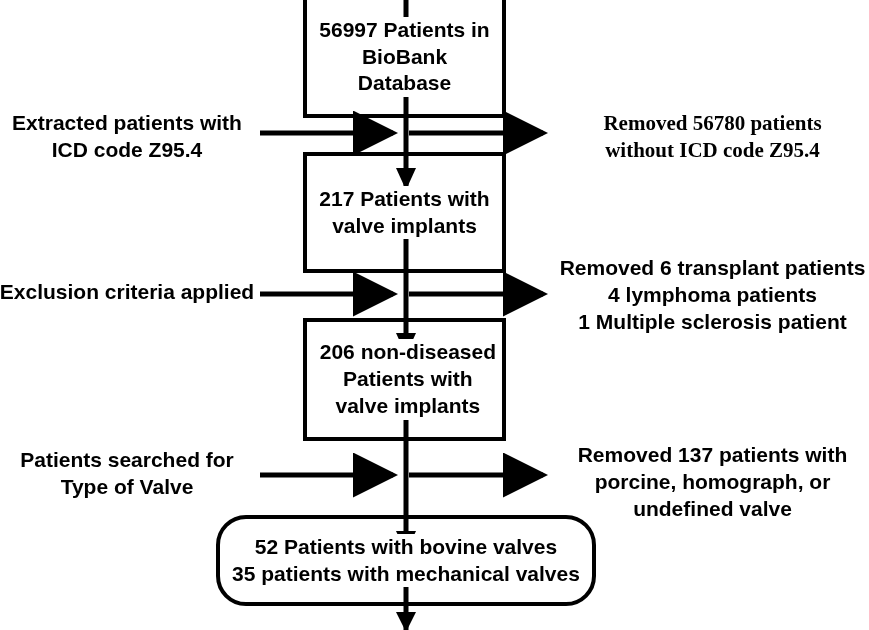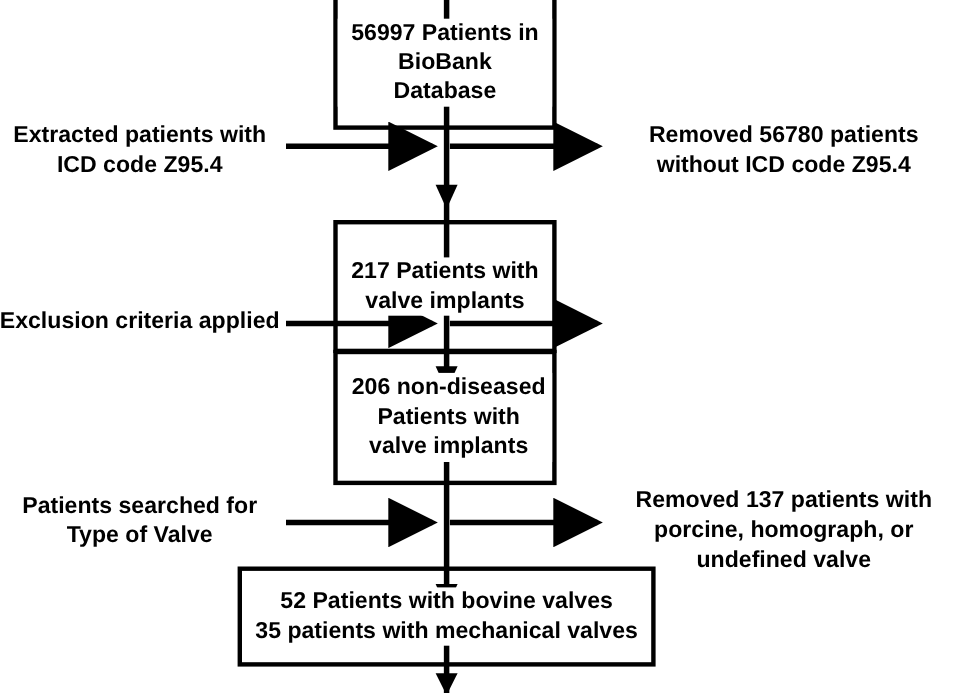--- a/index.html
+++ b/index.html
@@ -60,31 +60,31 @@
     right: 612px;
   }
   .side-label.right {
     text-align: center;
     left: 556px;
     width: 313px;
   }
   
   #box-1 { left: 303px; top: -4px; width: 203px; height: 122px; }
   
-  #box-2 { left: 303px; top: 152px; width: 203px; height: 121px; margin-top: 48px; }
+  #box-2 { left: 303px; top: 152px; width: 203px; height: 121px; }
   
   #box-3 { left: 303px; top: 318px; width: 203px; height: 123px; justify-content: flex-end; }
   
-  #box-4 { left: 216px; top: 515px; width: 380px; height: 91px; }
+  #box-4 { left: 216px; top: 515px; width: 380px; height: 91px; border-radius: 30px; }
 
   #label-left-1 { top: 110px; width: 260px; }
   #label-left-2 { top: 279px; width: 260px; }
   #label-left-3 { top: 447px; width: 260px; }
 
-  #label-right-1 { top: 110px; }
+  #label-right-1 { top: 110px; font-family: Liberation Serif, serif; }
   #label-right-2 { top: 255px; }
   #label-right-3 { top: 442px; }
 </style>
 </head>
 <body>
 
 <div id="canvas">
 
   <svg class="flow-svg" viewBox="0 0 869 630">
     <defs>
@@ -160,17 +160,20 @@
   </div>
 
   <div class="side-label left" id="label-left-1">Extracted patients with
 ICD code Z95.4</div>
   <div class="side-label left" id="label-left-2">Exclusion criteria applied</div>
   <div class="side-label left" id="label-left-3">Patients searched for
 Type of Valve</div>
 
   <div class="side-label right" id="label-right-1">Removed 56780 patients
 without ICD code Z95.4</div>
+  <div class="side-label right" id="label-right-2">Removed 6 transplant patients
+4 lymphoma patients
+1 Multiple sclerosis patient</div>
   <div class="side-label right" id="label-right-3">Removed 137 patients with
 porcine, homograph, or
 undefined valve</div>
 
 </div>
 
 </body></html>

